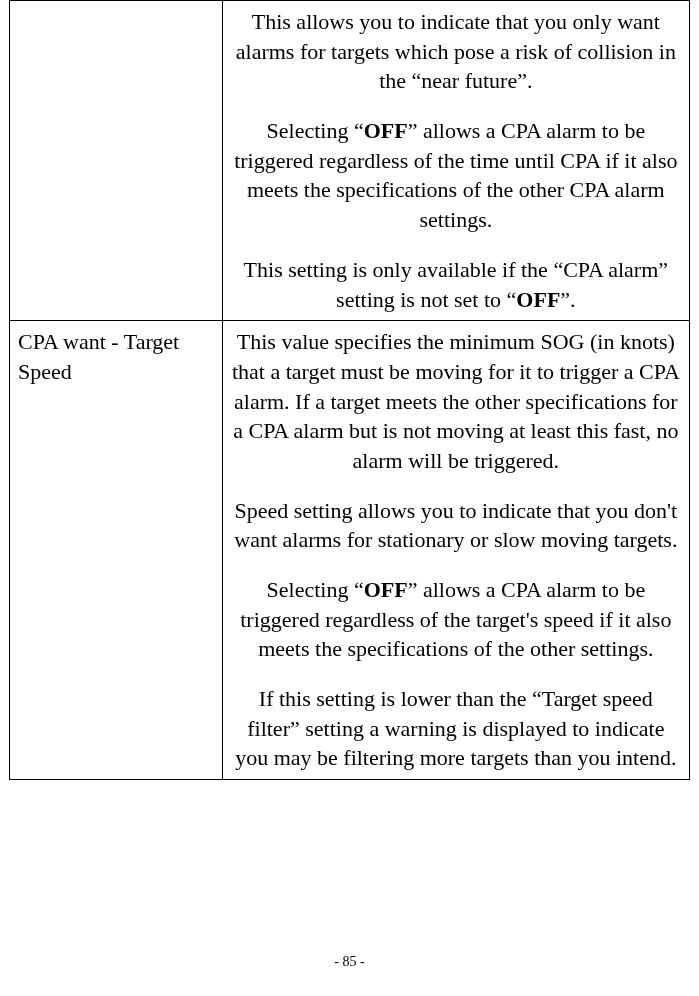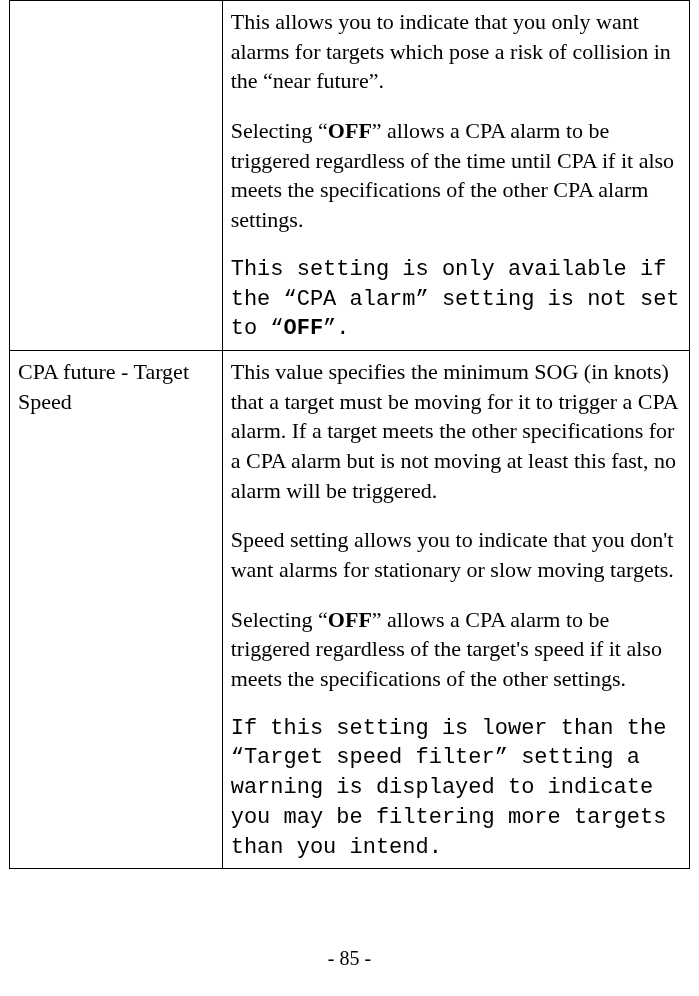--- a/index.html
+++ b/index.html
@@ -31,58 +31,58 @@
     td {
       border: 1px solid #000;
       vertical-align: top;
       padding: 6px 8px 6px 8px;
     }
     td.left-col {
       width: 213px;
     }
     td.right-col {
       width: 468px;
+      text-align: center;
     }
     .para {
       margin-bottom: 20px;
     }
     .para:last-child {
       margin-bottom: 0;
-      font-family: Liberation Mono, monospace;
     }
     .bold {
       font-weight: bold;
     }
     .page-number {
       position: absolute;
       bottom: 24px;
       width: 100%;
       text-align: center;
-      font-size: 20px;
+      font-size: 14px;
     }
   </style>
 </head>
 <body>
 
 <div class="page-container">
   <table>
     <tbody>
       <tr>
         <td class="left-col">
           <span></span>
         </td>
         <td class="right-col">
             <div class="para"><span>This allows you to indicate that you only want alarms for targets which pose a risk of collision in the “near future”.</span></div>
             <div class="para"><span>Selecting “</span><span class="bold">OFF</span><span>” allows a CPA alarm to be triggered regardless of the time until CPA if it also meets the specifications of the other CPA alarm settings.</span></div>
             <div class="para"><span>This setting is only available if the “CPA alarm” setting is not set to “</span><span class="bold">OFF</span><span>”.</span></div>
           </td>
       </tr>
       <tr>
         <td class="left-col">
-          <span>CPA future - Target Speed</span>
+          <span>CPA want - Target Speed</span>
         </td>
         <td class="right-col">
             <div class="para"><span>This value specifies the minimum SOG (in knots) that a target must be moving for it to trigger a CPA alarm. If a target meets the other specifications for a CPA alarm but is not moving at least this fast, no alarm will be triggered.</span></div>
             <div class="para"><span>Speed setting allows you to indicate that you don't want alarms for stationary or slow moving targets.</span></div>
             <div class="para"><span>Selecting “</span><span class="bold">OFF</span><span>” allows a CPA alarm to be triggered regardless of the target's speed if it also meets the specifications of the other settings.</span></div>
             <div class="para"><span>If this setting is lower than the “Target speed filter” setting a warning is displayed to indicate you may be filtering more targets than you intend.</span></div>
           </td>
       </tr>
     </tbody>
   </table>

